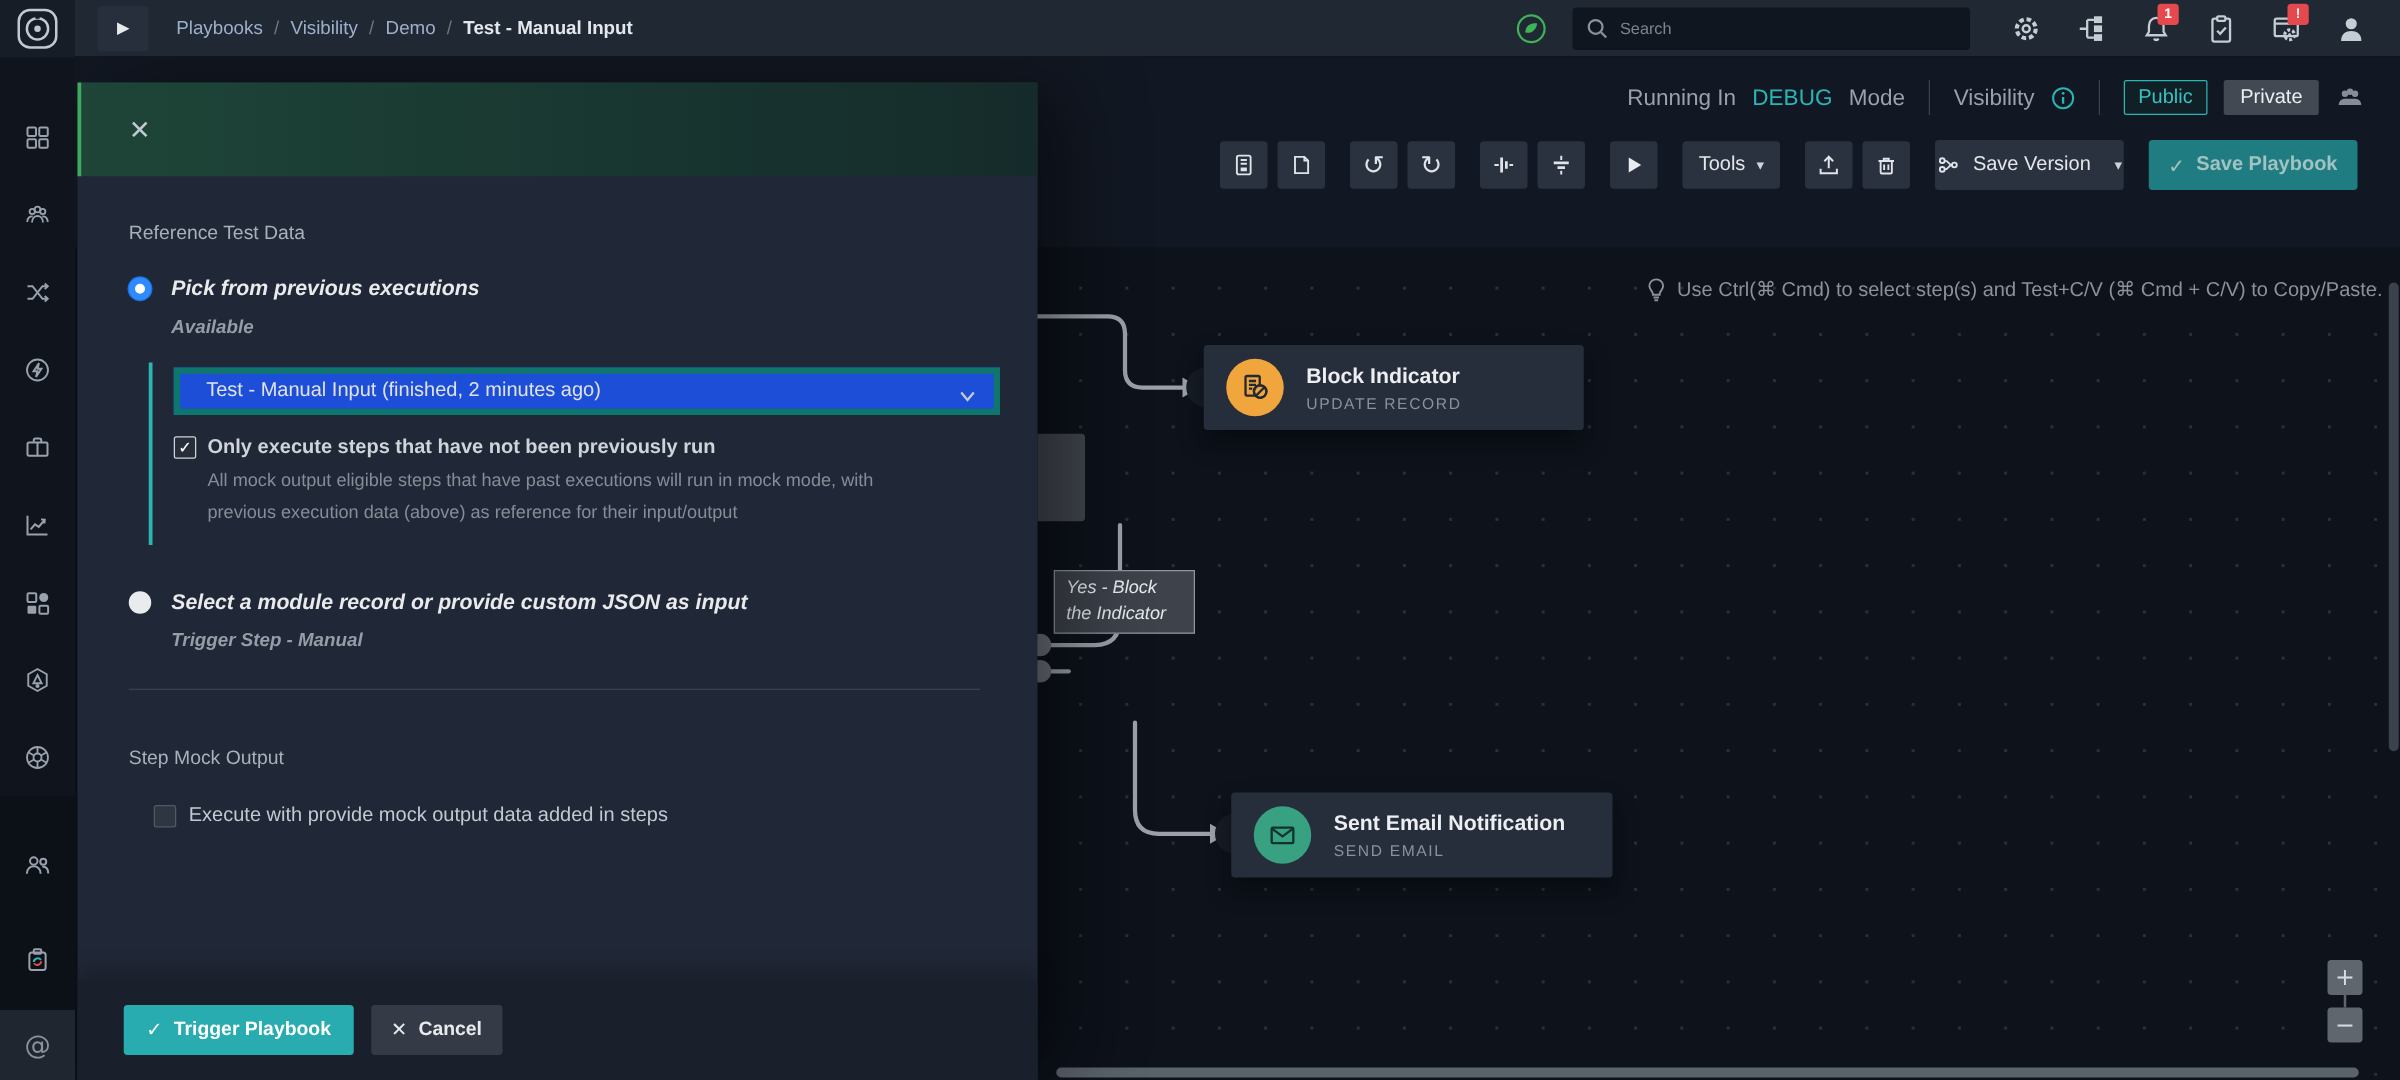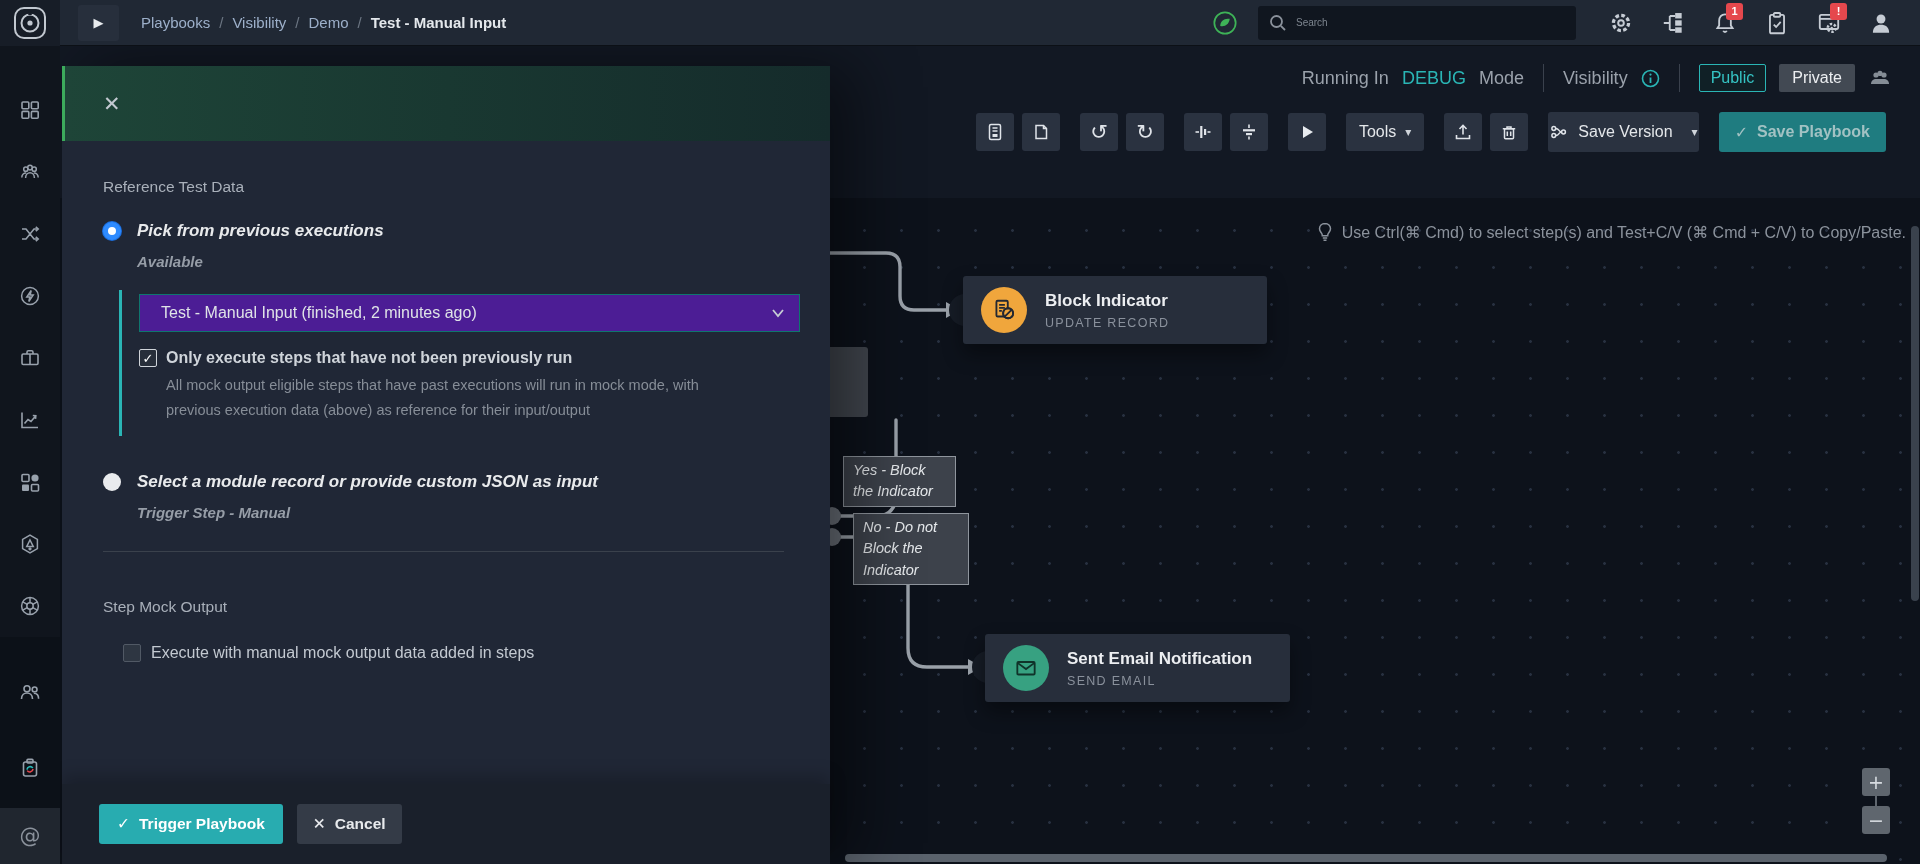--- a/index.html
+++ b/index.html
@@ -10,21 +10,21 @@
   
   .topbar { position:absolute; top:0; left:0; right:0; height:46px; background:#202834; display:flex; align-items:center; z-index:50; border-bottom:1px solid #0c1016;}
   .logo-cell { width:60px; height:46px; background:#171d27; display:flex; align-items:center; justify-content:center; }
   .play-btn { margin-left:18px; width:41px; height:36px; background:#272f3c; border-radius:3px; display:flex; align-items:center; justify-content:center; color:#e8ebee; font-size:13px; }
   .crumbs { margin-left:22px; font-size:15px; display:flex; align-items:center; gap:9px; }
   .crumbs .link { color:#9db0ca; }
   .crumbs .sep { color:#6c7683; }
   .crumbs .current { color:#e4e8ec; font-weight:600; }
   .topbar-right { margin-left:auto; display:flex; align-items:center; padding-right:26px; gap:26px; }
   .searchbox { position:relative; width:318px; height:34px; margin-right:6px; }
-  .searchbox input { width:100%; height:100%; background:#10161f; border:none; border-radius:3px; color:#cfd4da; font-size:10px; padding-left:38px; outline:none; font-family:"Liberation Sans",sans-serif;}
+  .searchbox input { width:100%; height:100%; background:#10161f; border:none; border-radius:3px; color:#cfd4da; font-size:13px; padding-left:38px; outline:none; font-family:"Liberation Sans",sans-serif;}
   .searchbox input::placeholder { color:#7d858f; }
   .searchbox svg { position:absolute; left:10px; top:7px; }
   .tb-icon { position:relative; width:26px; height:26px; display:flex; align-items:center; justify-content:center; }
   .badge { position:absolute; top:-7px; left:14px; min-width:17px; height:17px; background:#e5484d; border-radius:3px; color:#fff; font-size:11px; font-weight:700; display:flex; align-items:center; justify-content:center; padding:0 3px; }
 
   
   .sidebar { position:absolute; top:46px; left:0; width:60px; bottom:0; background:#0c1118; z-index:45; display:flex; flex-direction:column; }
   .side-top { background:#10151d; padding-top:33px; }
   .side-cell { width:60px; height:62px; display:flex; align-items:center; justify-content:center; }
   .side-cell.gap1 { margin-top:24px; }
@@ -80,21 +80,21 @@
   .modal-title { flex:1; font-size:24px; color:#d4d9de; letter-spacing:.2px; }
   .modal-close { font-size:21px; color:#c3c9d1; }
   .modal-body { padding:37px 46px 0 41px; }
   .sec-label { font-size:15.5px; color:#a9b0ba; }
   .radio-row { display:flex; align-items:center; gap:16px; margin-top:25px;font-style:italic; }
   .radio-on { width:18px; height:18px; border-radius:50%; background:#fff; border:5px solid #2e8bff; box-shadow:0 0 0 1px #1b6fe0; flex:none; }
   .radio-off { width:18px; height:18px; border-radius:50%; background:#e9ebee; flex:none; }
   .radio-label { font-size:17px; font-weight:700; color:#e8eaec; }
   .sub-italic { font-style:italic; font-size:15px; font-weight:600; color:#969da7; margin:12px 0 0 34px; }
   .teal-block { margin:20px 0 0 16px; border-left:3px solid #2ab5b5; padding:4px 0 14px 17px; }
-  .selectbox { position:relative; width:661px; height:38px; background:#4c1d95; border:1px solid #0f766e; display:flex; align-items:center; padding-left:21px; font-size:16px; color:#dfe3e7; }
+  .selectbox { position:relative; width:661px; height:38px; background:#1d4ed8; border:5px solid #0f766e; display:flex; align-items:center; padding-left:21px; font-size:16px; color:#dfe3e7; }
   .selectbox svg { position:absolute; right:14px; top:13px; }
   .cb-row { display:flex; align-items:center; gap:9px; margin-top:17px; }
   .cb-on { width:18px; height:18px; background:#272e3a; border:1.5px solid #cfd4da; border-radius:2px; color:#fff; font-size:13px; font-weight:700; display:flex; align-items:center; justify-content:center; flex:none; }
   .cb-off { width:18px; height:18px; background:#2e3642; border:1.5px solid #515965; border-radius:2px; flex:none; }
   .cb-label { font-size:16px; font-weight:600; color:#cfd4da; }
   .cb-help { font-size:14.5px; color:#868d97; line-height:1.7; width:588px; margin:6px 0 0 27px; }
   .radio-row.second { margin-top:36px; }
   .divider { border-top:1px solid #3a414c; margin-top:30px; }
   .sec2 { margin-top:46px; }
   .cb-row2 { display:flex; align-items:center; gap:10px; margin:28px 0 0 20px; }
@@ -398,23 +398,20 @@
     <circle cx="772" cy="470" r="9" fill="#6d737c"></circle>
     <circle cx="772" cy="491" r="9" fill="#6d737c"></circle>
     <circle cx="905" cy="264" r="16" fill="#161c26"></circle>
     <circle cx="928" cy="621" r="16" fill="#161c26"></circle>
   </svg>
 
   <div class="hidden-node"></div>
 
   <div class="elabel yes">Yes - Block
 the Indicator</div>
-  <div class="elabel no">No - Do not
-Block the
-Indicator</div>
 
   <div class="node email">
     <div class="node-icon green">
       <svg width="26" height="26" viewBox="0 0 24 24" fill="none" stroke="#10332a" stroke-width="1.7">
         <rect x="4" y="6.5" width="16" height="11.5" rx="1"></rect>
         <path d="M4.5 7.5 L12 13 L19.5 7.5"></path>
       </svg>
     </div>
     <div>
       <div class="node-title">Sent Email Notification</div>
@@ -485,21 +482,21 @@
       <span class="radio-off"></span>
       <span class="radio-label">Select a module record or provide custom JSON as input</span>
     </div>
     <div class="sub-italic">Trigger Step - Manual</div>
 
     <div class="divider"></div>
 
     <div class="sec-label sec2">Step Mock Output</div>
     <div class="cb-row2">
       <span class="cb-off"></span>
-      <span class="cb-label2">Execute with manual mock output data added in steps</span>
+      <span class="cb-label2">Execute with provide mock output data added in steps</span>
     </div>
   </div>
 
   <div class="modal-foot">
     <div class="btn-primary">
       <span class="glyph">✓</span>
       <span>Trigger Playbook</span>
     </div>
     <div class="btn-secondary">
       <span class="glyph">✕</span>

